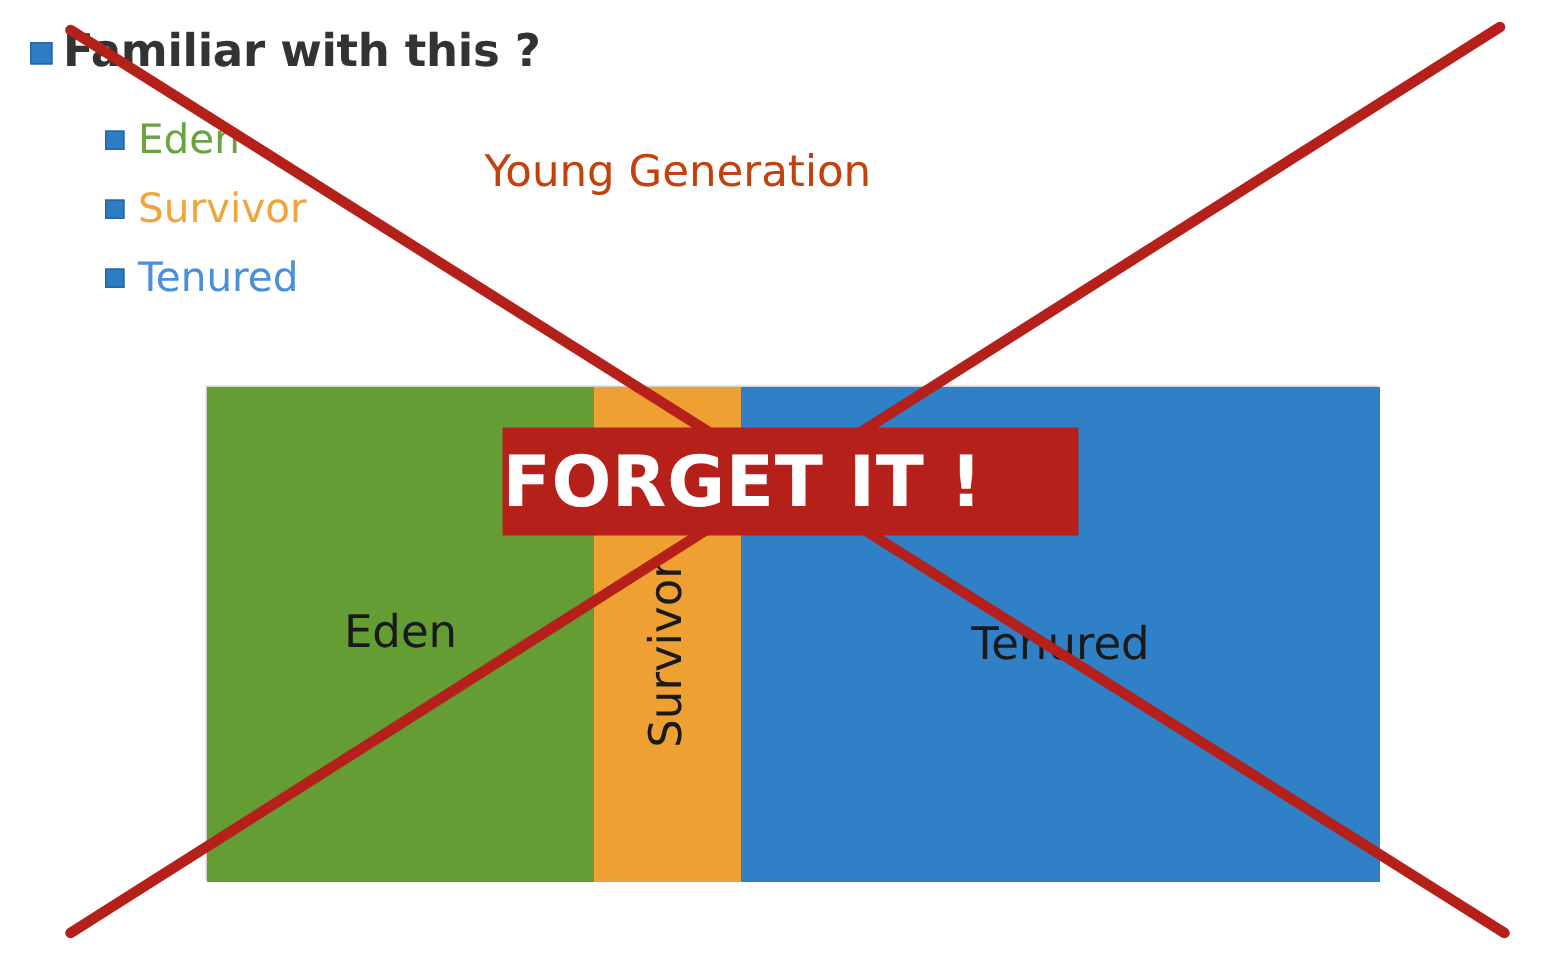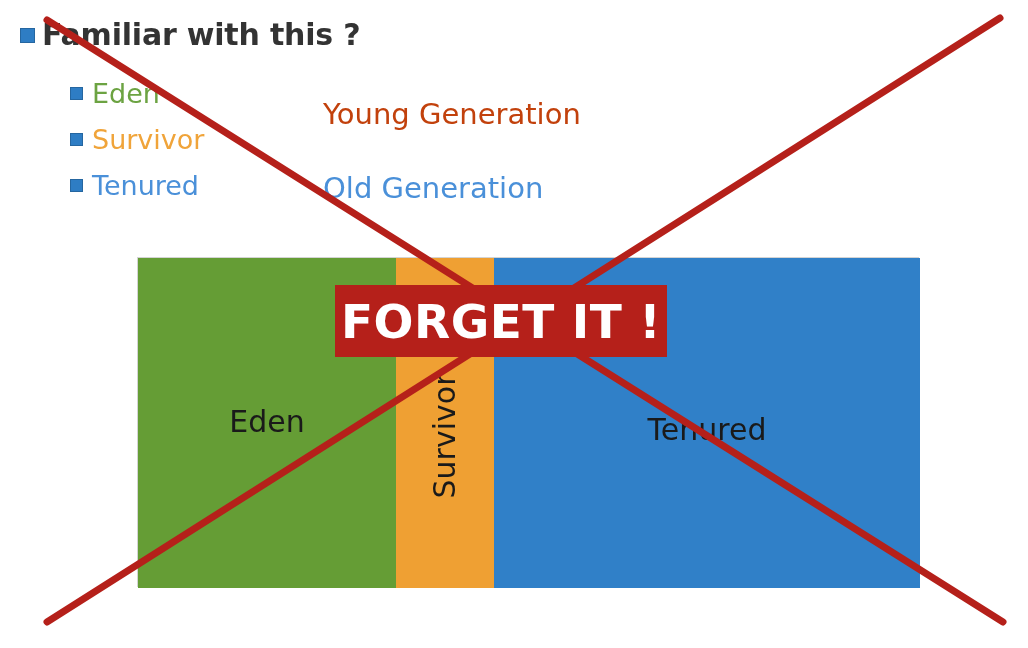--- a/index.html
+++ b/index.html
@@ -126,26 +126,26 @@
     width: 1028px;
     height: 648px;
     pointer-events: none;
   }
 
   
   #forget-banner {
     position: absolute;
     left: 335px;
     top: 285px;
-    width: 332px;
+    width: 384px;
     height: 72px;
     background: #b5201a;
     display: flex;
     align-items: center;
-    justify-content: center;
+    justify-content: flex-start;
   }
   #forget-text {
     color: #ffffff;
     font-size: 47px;
     font-weight: bold;
     letter-spacing: 0.5px;
     white-space: nowrap;
     line-height: 1;
   }
 </style>
@@ -166,21 +166,20 @@
   <div class="sub-row" id="sub-row-1">
     <span class="bullet-sq"></span>
     <span class="sub-label" style="color:#f0a43a;">Survivor</span>
   </div>
   <div class="sub-row" id="sub-row-2">
     <span class="bullet-sq"></span>
     <span class="sub-label" style="color:#4a90d9;">Tenured</span>
   </div>
 
   <div class="gen-label" id="gen-label-0" style="color:#c2410c;">Young Generation</div>
-  <div class="gen-label" id="gen-label-1" style="color:#4a90d9;">Old Generation</div>
 
   <div id="heap">
     <div class="heap-seg" id="seg-eden">
       <span class="heap-seg-label">Eden</span>
     </div>
     <div class="heap-seg" id="seg-survivor">
       <span class="heap-seg-label">Survivor</span>
     </div>
     <div class="heap-seg" id="seg-tenured">
       <span class="heap-seg-label">Tenured</span>

